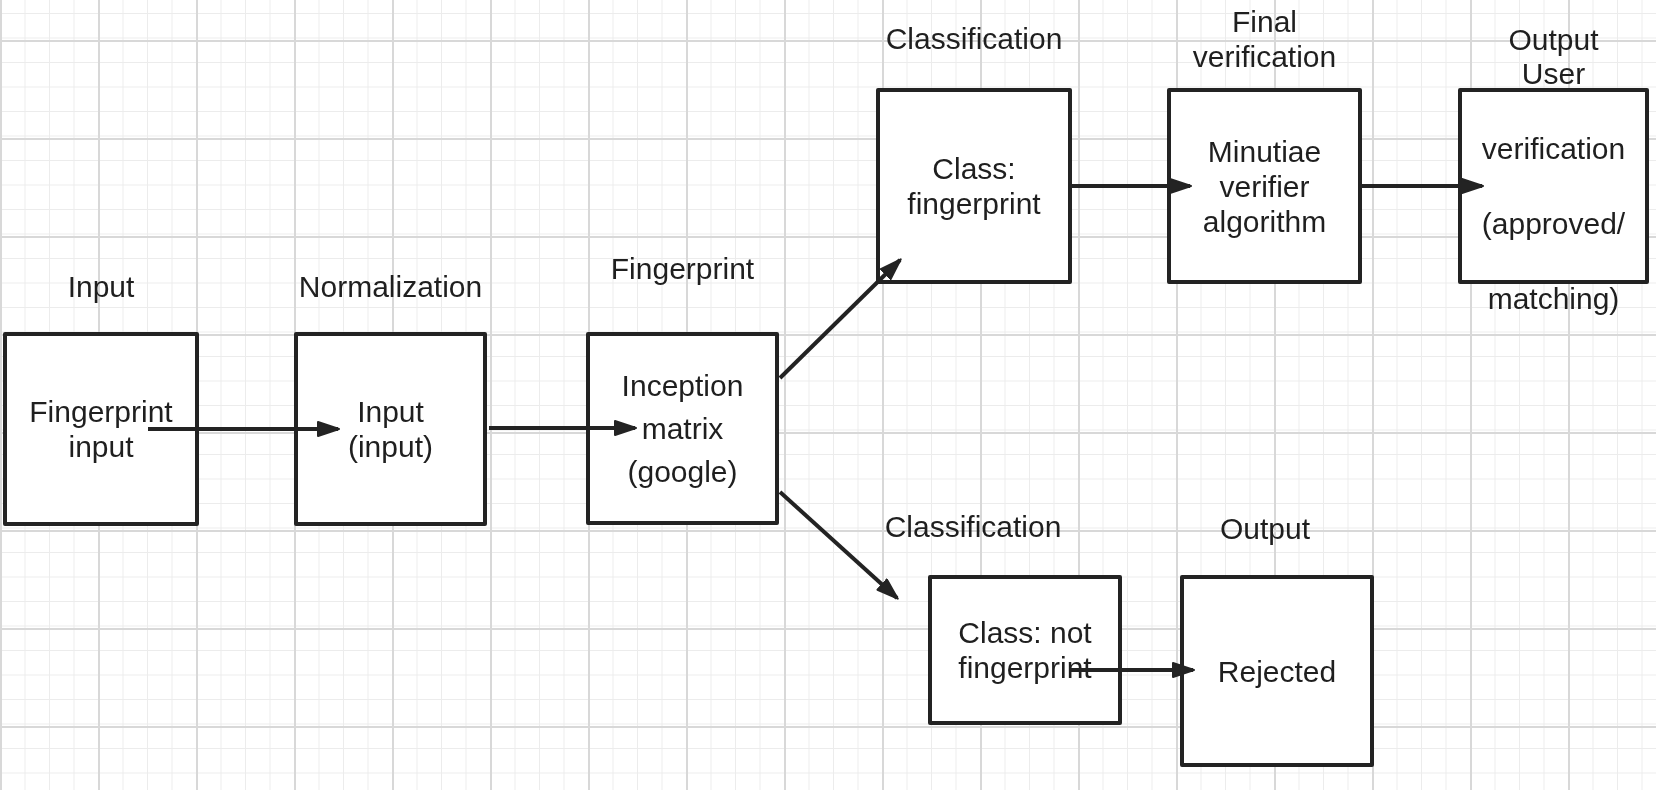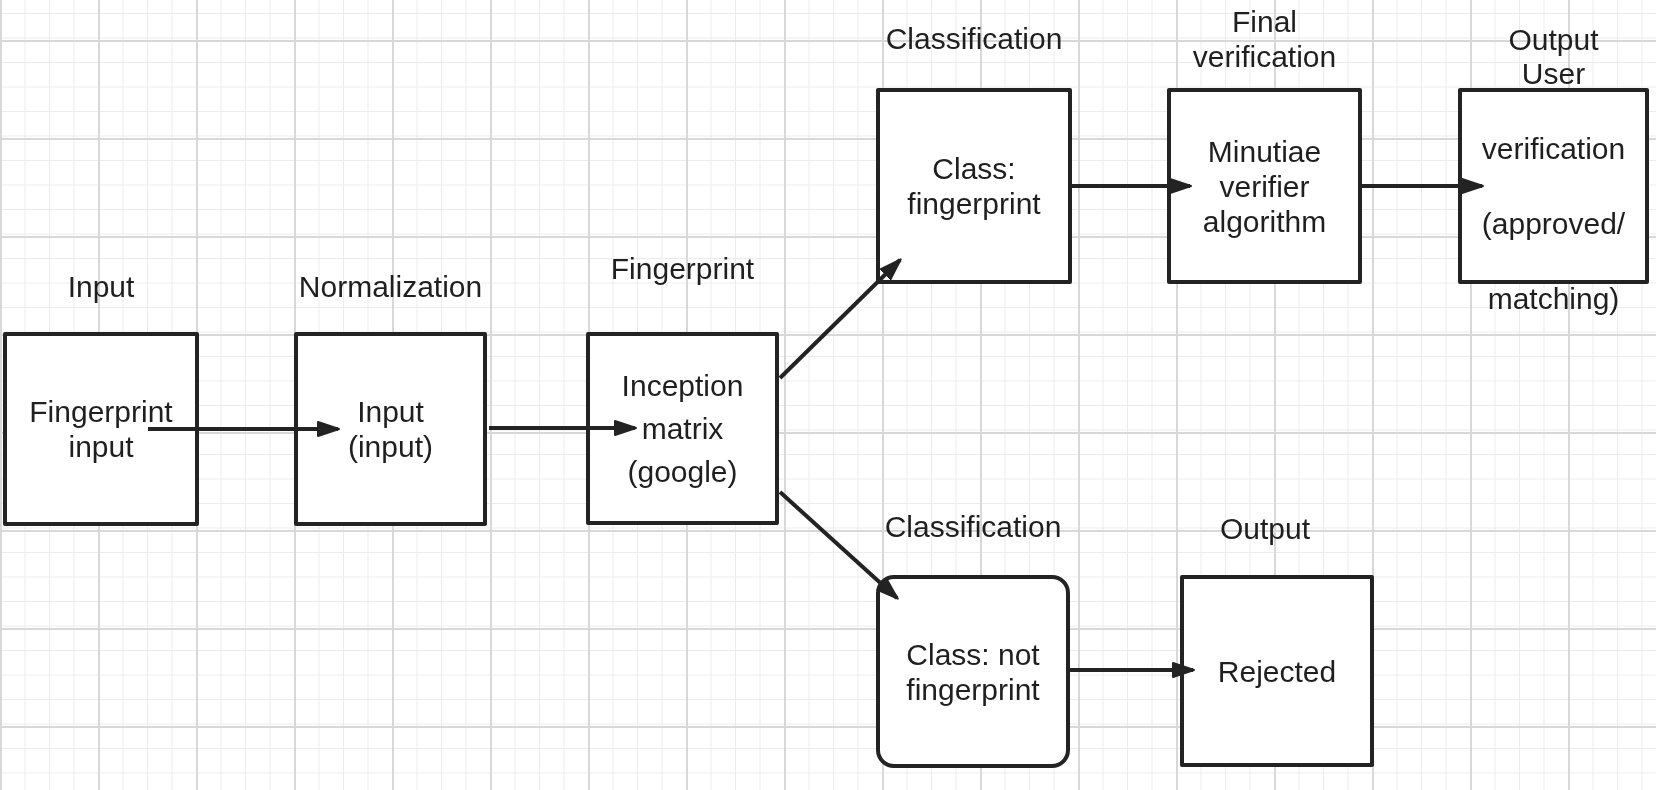--- a/index.html
+++ b/index.html
@@ -110,21 +110,21 @@
       </div>
       <div class="node" style="left: 1458px; top: 88px; width: 191px; height: 196px; gap: 40px;">
         <div class="node-line">User</div>
         <div class="node-line">verification</div>
         <div class="node-line">(approved/</div>
         <div class="node-line">matching)</div>
       </div>
       <div class="caption" style="left: 723px; top: 509px;">
         <div class="caption-line">Classification</div>
       </div>
-      <div class="node" style="left: 876px; top: 575px; width: 194px; height: 193px; border-radius: 18px;">
+      <div class="node" style="left: 928px; top: 575px; width: 194px; height: 150px;">
         <div class="node-line">Class: not</div>
         <div class="node-line">fingerprint</div>
       </div>
       <div class="caption" style="left: 1015px; top: 511px;">
         <div class="caption-line">Output</div>
       </div>
       <div class="node" style="left: 1168px; top: 575px; width: 194px; height: 192px; margin-left: 12px;">
         <div class="node-line">Rejected</div>
       </div>
     </div>

